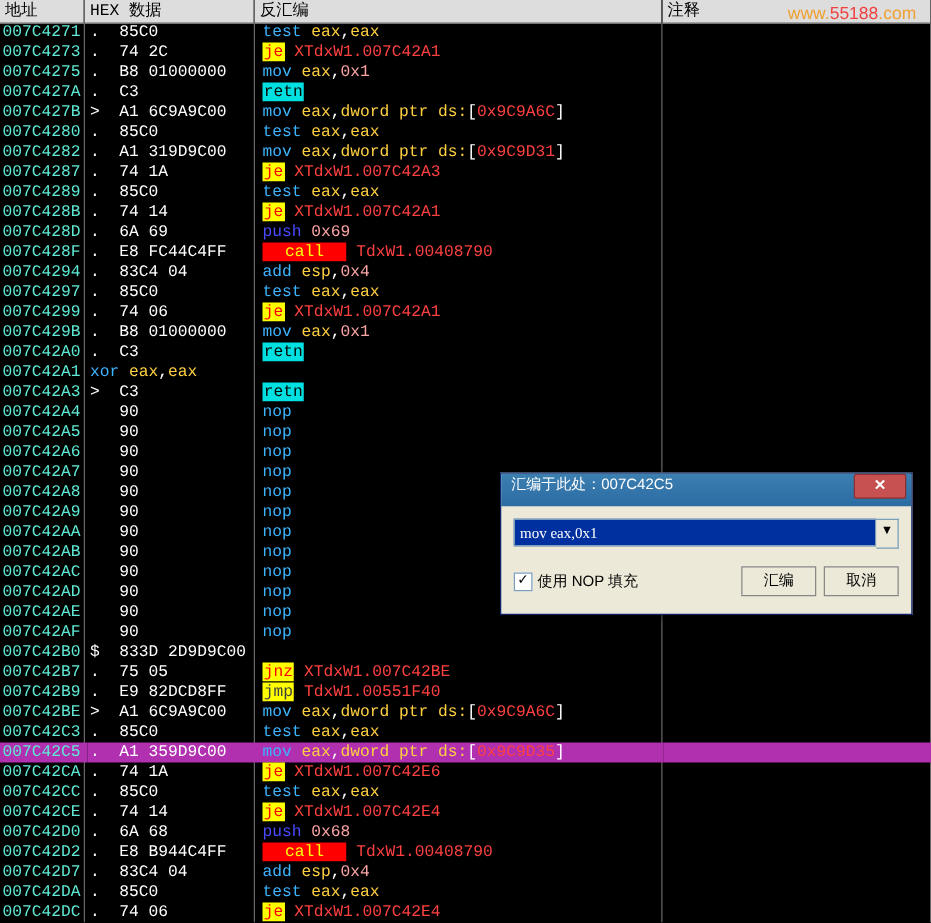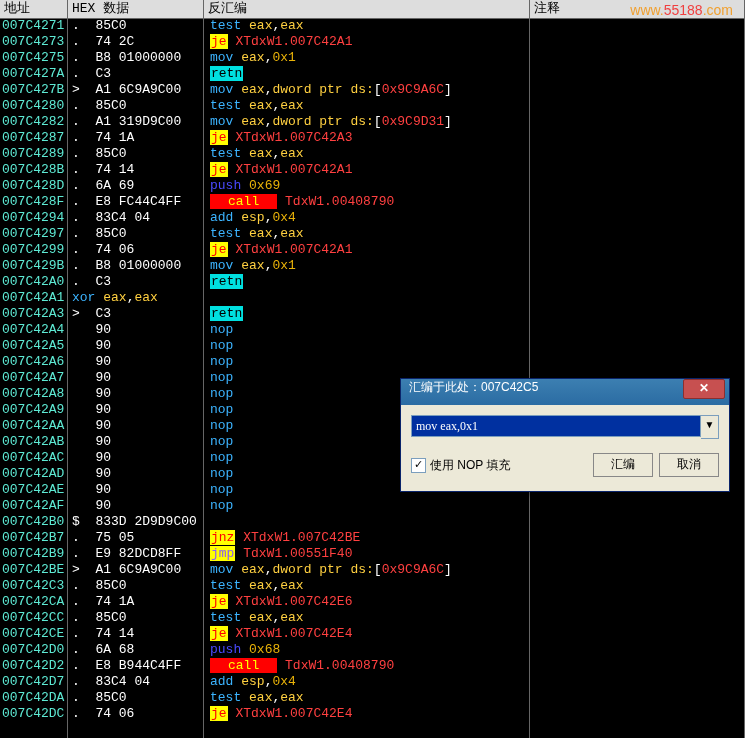--- a/index.html
+++ b/index.html
@@ -16,24 +16,24 @@
   .c-hex{width:136px;padding-left:2px;color:#fff;white-space:pre}
   .c-dis{flex:1;padding-left:2px;white-space:pre}
   .c-note{width:214px}
   .sel .c-addr,.sel .c-hex,.sel .c-dis,.sel .c-note{background:#b030b0}
   
   .mn-test,.mn-mov,.mn-xor,.mn-cmp,.mn-add,.mn-nop{color:#3cb4ff}
   .mn-push{color:#4a4aff}
   .mn-retn{background:#00e0e0;color:#000;padding:0 1px}
   .mn-je{background:#ffff00;color:#ff0000;padding:0 1px}
   .mn-jnz{background:#ffff00;color:#ff0000;padding:0 1px}
-  .mn-jmp{background:#ffff00;color:#8b5cf6;padding:0 1px}
+  .mn-jmp{background:#ffff00;color:#404040;padding:0 1px}
   .mn-call{background:#ff0000;color:#ffff00;padding:0 18px}
   .reg{color:#ffd040}
-  .num{color:#eab308}
+  .num{color:#fca5a5}
   .sym{color:#ff4040}
   .mem{color:#ffd040}
   .mem-in{color:#ff4040}
   
   .dlg{position:absolute;left:400px;top:378px;width:328px;height:112px;background:#ece9d8;border:1px solid #0a246a;box-shadow:2px 2px 6px rgba(0,0,0,.5);font-family:Tahoma,Arial,sans-serif;font-size:12px;color:#000}
   .dlg-title{height:26px;background:linear-gradient(#3c7fb1,#2b6ca3);display:flex;align-items:flex-start;padding:0 4px 0 8px;color:#fff}
   .dlg-title span{flex:1}
   .dlg-x{width:40px;height:18px;background:#c75050;border:1px solid #8b2f2f;border-radius:2px;color:#fff;text-align:center;line-height:16px;font-weight:bold;cursor:default}
   .dlg-body{padding:10px 10px 0 10px}
   .combo{display:flex}
@@ -271,20 +271,26 @@
       <div class="c-hex">&gt;  A1 6C9A9C00</div>
       <div class="c-dis"><span class="mn-mov">mov</span><span> </span><span class="reg">eax</span><span style="color: rgb(255, 255, 255);">,</span><span class="mem">dword ptr ds:</span><span style="color: rgb(255, 255, 255);">[</span><span class="mem-in">0x9C9A6C</span><span style="color: rgb(255, 255, 255);">]</span></div>
       <div class="c-note"></div>
     </div>
     <div class="row">
       <div class="c-addr">007C42C3</div>
       <div class="c-hex">.  85C0</div>
       <div class="c-dis"><span class="mn-test">test</span><span> </span><span class="reg">eax</span><span style="color: rgb(255, 255, 255);">,</span><span class="reg">eax</span></div>
       <div class="c-note"></div>
     </div>
+    <div class="row sel">
+      <div class="c-addr">007C42C5</div>
+      <div class="c-hex">.  A1 359D9C00</div>
+      <div class="c-dis"><span class="mn-mov">mov</span><span> </span><span class="reg">eax</span><span style="color: rgb(255, 255, 255);">,</span><span class="mem">dword ptr ds:</span><span style="color: rgb(255, 255, 255);">[</span><span class="mem-in">0x9C9D35</span><span style="color: rgb(255, 255, 255);">]</span></div>
+      <div class="c-note"></div>
+    </div>
     <div class="row">
       <div class="c-addr">007C42CA</div>
       <div class="c-hex">.  74 1A</div>
       <div class="c-dis"><span class="mn-je">je</span><span> </span><span class="sym">XTdxW1.007C42E6</span></div>
       <div class="c-note"></div>
     </div>
     <div class="row">
       <div class="c-addr">007C42CC</div>
       <div class="c-hex">.  85C0</div>
       <div class="c-dis"><span class="mn-test">test</span><span> </span><span class="reg">eax</span><span style="color: rgb(255, 255, 255);">,</span><span class="reg">eax</span></div>

